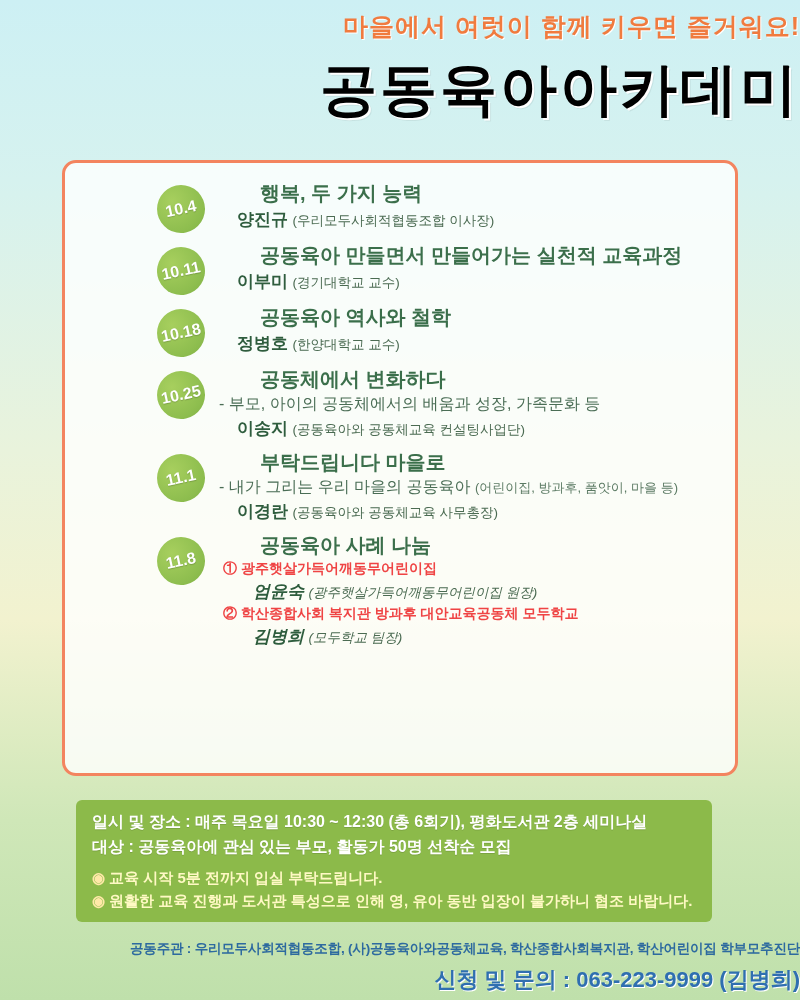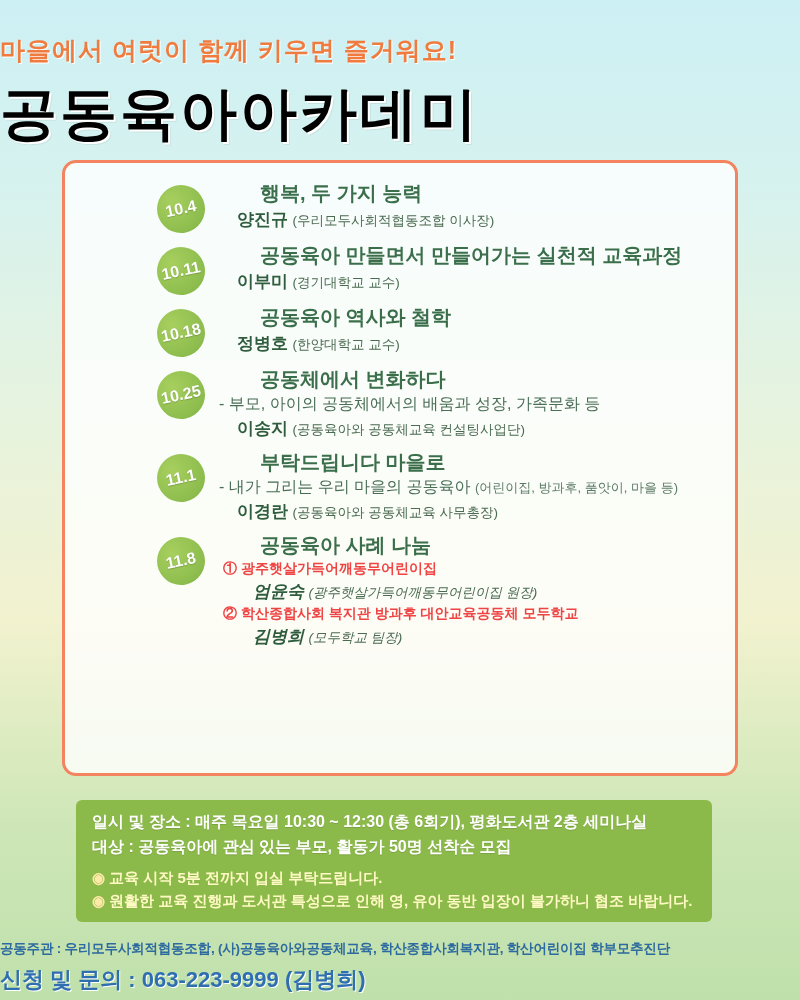--- a/index.html
+++ b/index.html
@@ -6,21 +6,21 @@
   html, body { margin:0; padding:0; }
   body {
     width: 800px; height: 1000px;
     font-family: "Liberation Sans", sans-serif;
     background: linear-gradient(180deg, #cdf0f4 0%, #d6f2ef 18%, #e9f3dc 45%, #f2f2cf 62%, #cfe7b8 82%, #bfe0ab 100%);
     position: relative;
     overflow: hidden;
   }
 
   
-  .header { text-align:left; padding-top: 34px; }
+  .header { text-align:right; padding-top: 10px; }
   .kicker {
     font-size: 25px; font-weight: bold; letter-spacing: 1px;
     color: #f07b3f;
     text-shadow: 1px 1px 0 #fff;
   }
   .maintitle {
     margin-top: 9px;
     font-size: 57px; font-weight: bold; letter-spacing: 3px;
     color: #000000;
     text-shadow: 2px 2px 0 #ffffff, 3px 3px 0 rgba(0,0,0,0.06);
@@ -80,21 +80,21 @@
     color: #ffffff;
   }
   .info-line { font-size: 16px; font-weight: bold; line-height: 1.55; text-shadow: 0 1px 0 rgba(0,0,0,.12); }
   .notice-wrap { margin-top: 6px; }
   .notice {
     font-size: 15px; font-weight: bold; color: #fff9c4; line-height: 1.55;
   }
   .notice .bullet { color: #ffe9a8; margin-right: 4px; }
 
   
-  .footer { position:absolute; left:0; right:16px; top: 940px; text-align:left; }
+  .footer { position:absolute; left:0; right:0; top: 940px; text-align:right; }
   .org { font-size: 13.5px; font-weight: bold; color: #2d6a9f; letter-spacing: -0.2px; }
   .contact { margin-top: 7px; font-size: 22px; font-weight: bold; color: #2f6fb0; text-shadow: 1px 1px 0 #fff; }
 </style>
 </head>
 <body>
 
 <div class="header">
   <div class="kicker">마을에서 여럿이 함께 키우면 즐거워요!</div>
   <div class="maintitle">공동육아아카데미</div>
 </div>

